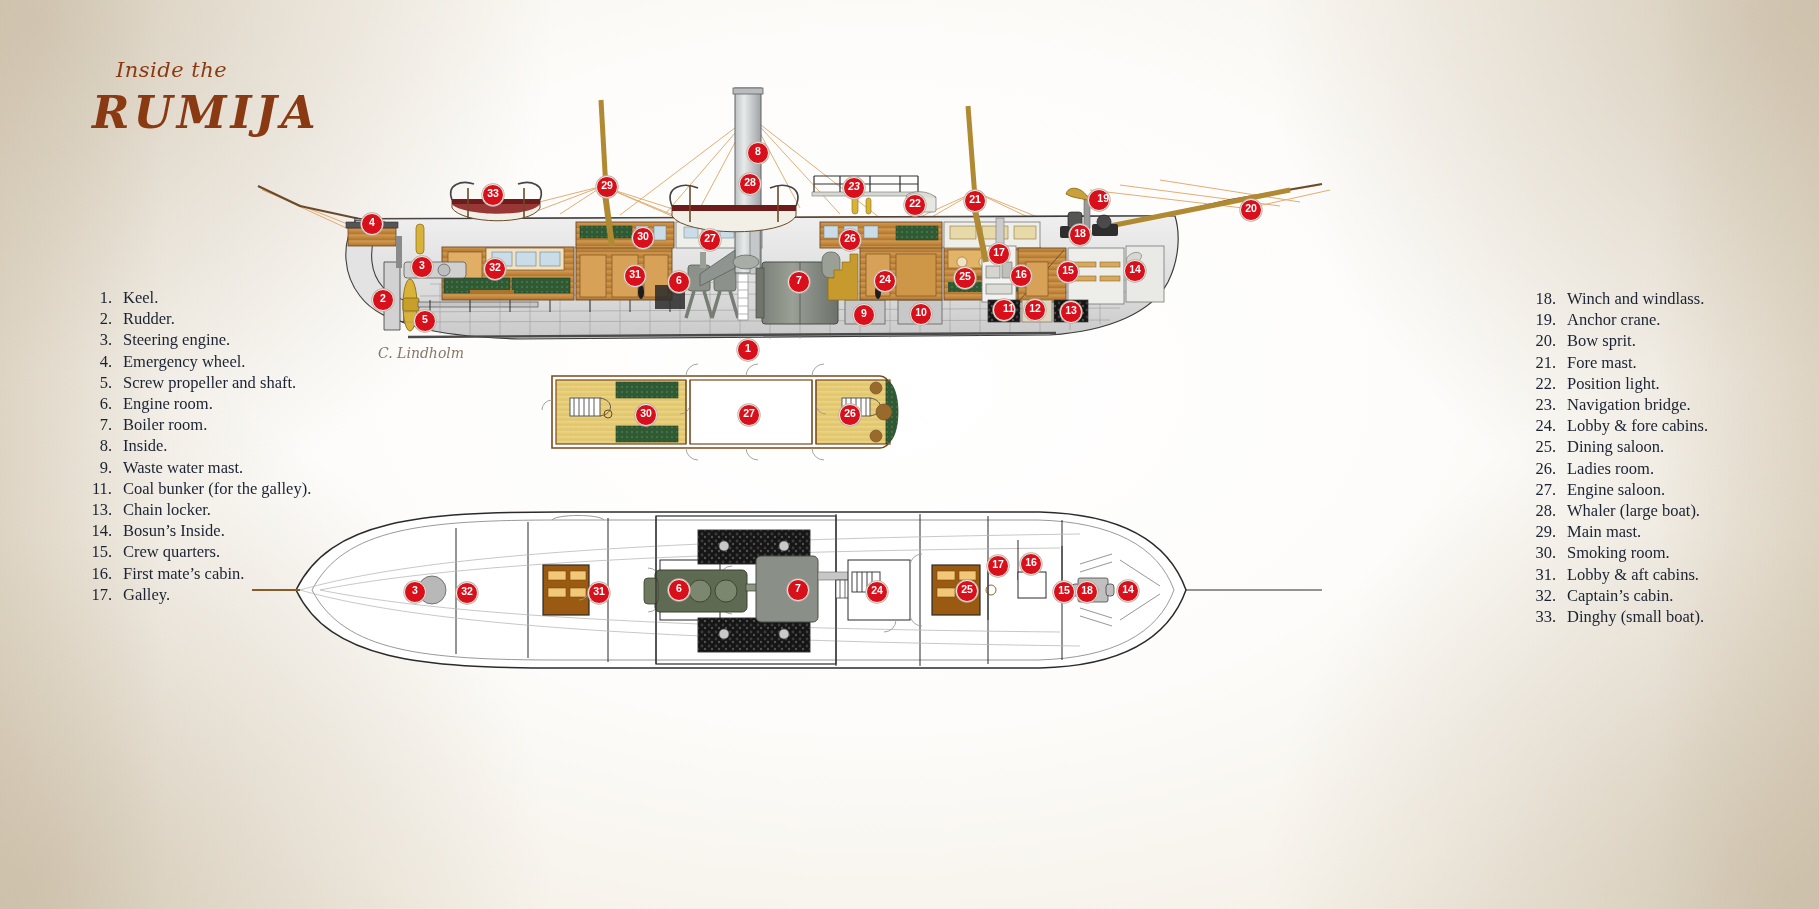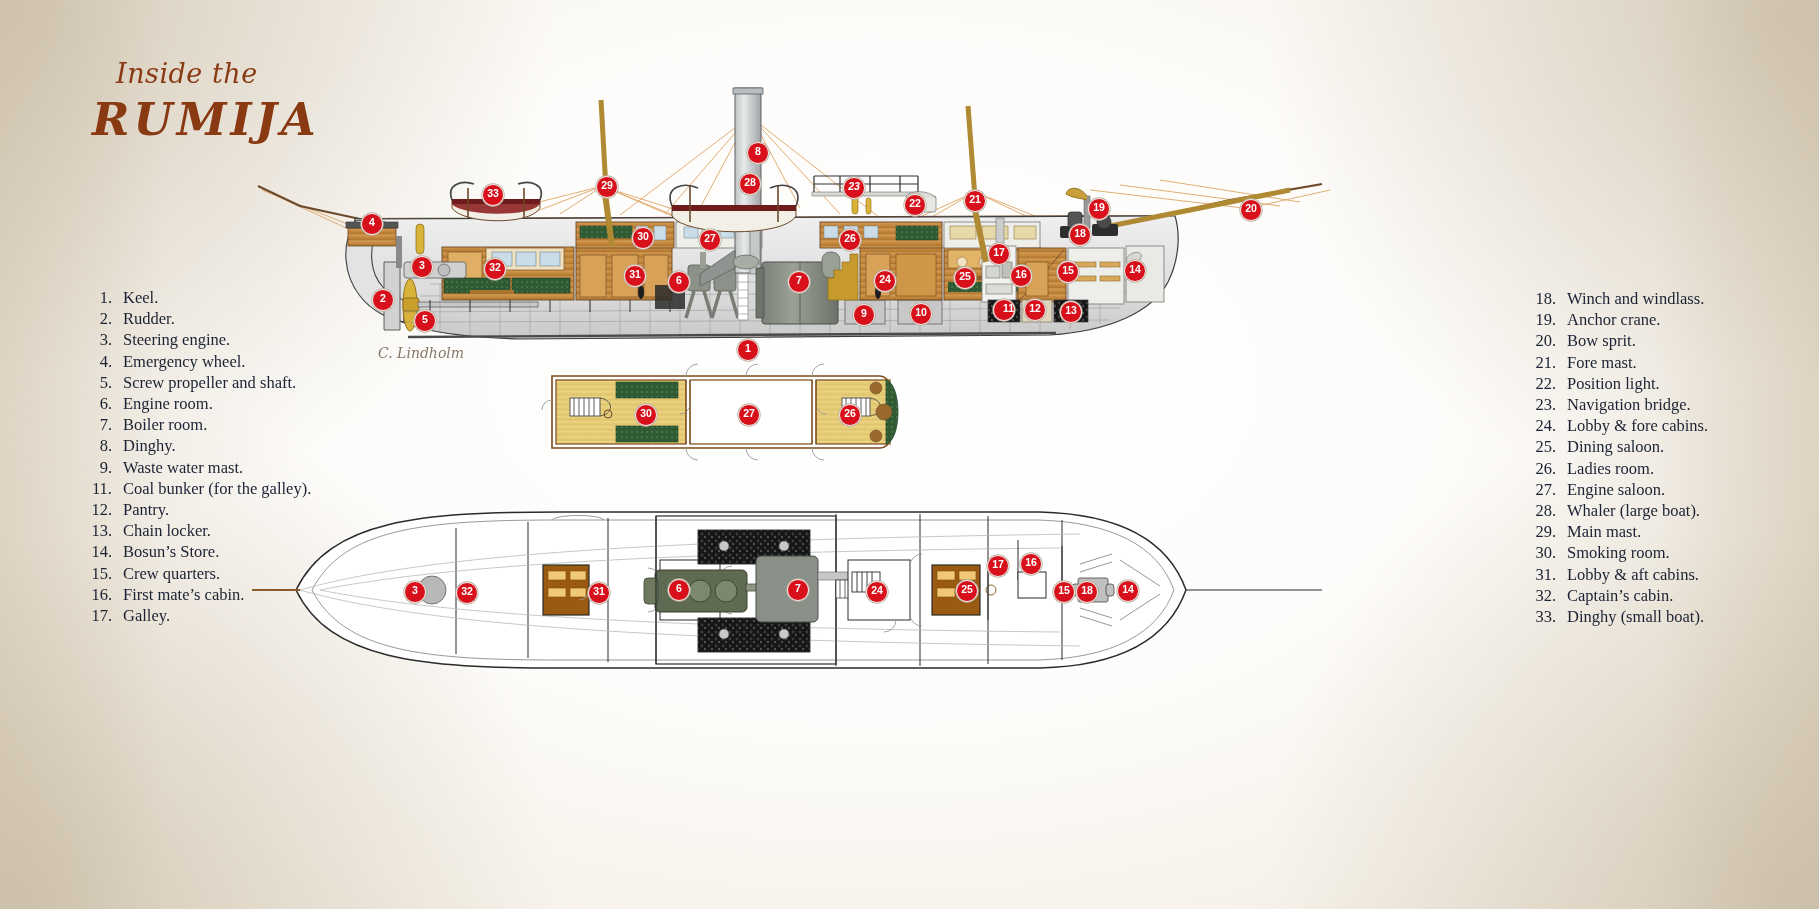--- a/index.html
+++ b/index.html
@@ -16,21 +16,21 @@
     background:
       radial-gradient(circle at 2% 2%, rgba(190,175,150,.55), rgba(190,175,150,0) 26%),
       radial-gradient(circle at 98% 2%, rgba(190,175,150,.55), rgba(190,175,150,0) 26%),
       radial-gradient(circle at 2% 98%, rgba(190,175,150,.55), rgba(190,175,150,0) 26%),
       radial-gradient(circle at 98% 98%, rgba(190,175,150,.55), rgba(190,175,150,0) 26%),
       linear-gradient(to right, rgba(205,190,165,.45), rgba(205,190,165,0) 9%, rgba(205,190,165,0) 91%, rgba(205,190,165,.45));
   }
 
   
   #title-block{position:absolute;left:92px;top:58px;width:330px;color:#7B3410;}
-  #title-block .t1{font-family:"DejaVu Serif", serif;font-style:italic;font-size:27px;
+  #title-block .t1{font-family:"DejaVu Serif", serif;font-style:italic;font-size:21px;
      letter-spacing:.5px;padding-left:24px;color:#8A3A12;}
   #title-block .t2{font-family:"DejaVu Serif", serif;font-style:italic;font-weight:bold;
      font-size:45px;letter-spacing:4px;margin-top:4px;color:#8A3A12;}
 
   
   .legend{position:absolute;font-size:16.5px;color:#1b2233;line-height:21.2px;}
   .legend ol{margin:0;padding:0;list-style:none;}
   .legend li{display:flex;}
   .legend .num{width:32px;text-align:right;padding-right:11px;flex:none;}
   #legend-left{left:80px;top:287px;width:330px;}
@@ -540,21 +540,21 @@
     <div class="cal" style="left: 914px; top: 204px;">22</div>
     <div class="cal" style="left: 964px; top: 277px;">25</div>
     <div class="cal" style="left: 1003px; top: 309px; text-align: right;">11</div>
     <div class="cal" style="left: 974px; top: 200px;">21</div>
     <div class="cal" style="left: 998px; top: 253px;">17</div>
     <div class="cal" style="left: 1034px; top: 309px;">12</div>
     <div class="cal" style="left: 1020px; top: 275px;">16</div>
     <div class="cal" style="left: 1070px; top: 311px;">13</div>
     <div class="cal" style="left: 1067px; top: 271px;">15</div>
     <div class="cal" style="left: 1079px; top: 234px;">18</div>
-    <div class="cal" style="left: 1098px; top: 208px;">19</div>
+    <div class="cal" style="left: 1098px; top: 199px; text-align: right;">19</div>
     <div class="cal" style="left: 1134px; top: 270px;">14</div>
     <div class="cal" style="left: 1250px; top: 209px;">20</div>
     <div class="cal" style="left: 747px; top: 349px;">1</div>
     <div class="cal" style="left: 645px; top: 414px;">30</div>
     <div class="cal" style="left: 748px; top: 414px;">27</div>
     <div class="cal" style="left: 849px; top: 414px;">26</div>
     <div class="cal" style="left: 414px; top: 591px;">3</div>
     <div class="cal" style="left: 466px; top: 592px;">32</div>
     <div class="cal" style="left: 598px; top: 592px;">31</div>
     <div class="cal" style="left: 678px; top: 589px;">6</div>
@@ -595,41 +595,37 @@
       <li>
         <span class="num">6.</span>
         <span>Engine room.</span>
       </li>
       <li>
         <span class="num">7.</span>
         <span>Boiler room.</span>
       </li>
       <li>
         <span class="num">8.</span>
-        <span>Dinghy.</span>
+        <span>Inside.</span>
       </li>
       <li>
         <span class="num">9.</span>
         <span>Waste water mast.</span>
       </li>
       <li>
         <span class="num">11.</span>
         <span>Coal bunker (for the galley).</span>
       </li>
       <li>
-        <span class="num">12.</span>
-        <span>Pantry.</span>
-      </li>
-      <li>
         <span class="num">13.</span>
         <span>Chain locker.</span>
       </li>
       <li>
         <span class="num">14.</span>
-        <span>Bosun’s Store.</span>
+        <span>Bosun’s Inside.</span>
       </li>
       <li>
         <span class="num">15.</span>
         <span>Crew quarters.</span>
       </li>
       <li>
         <span class="num">16.</span>
         <span>First mate’s cabin.</span>
       </li>
       <li>

